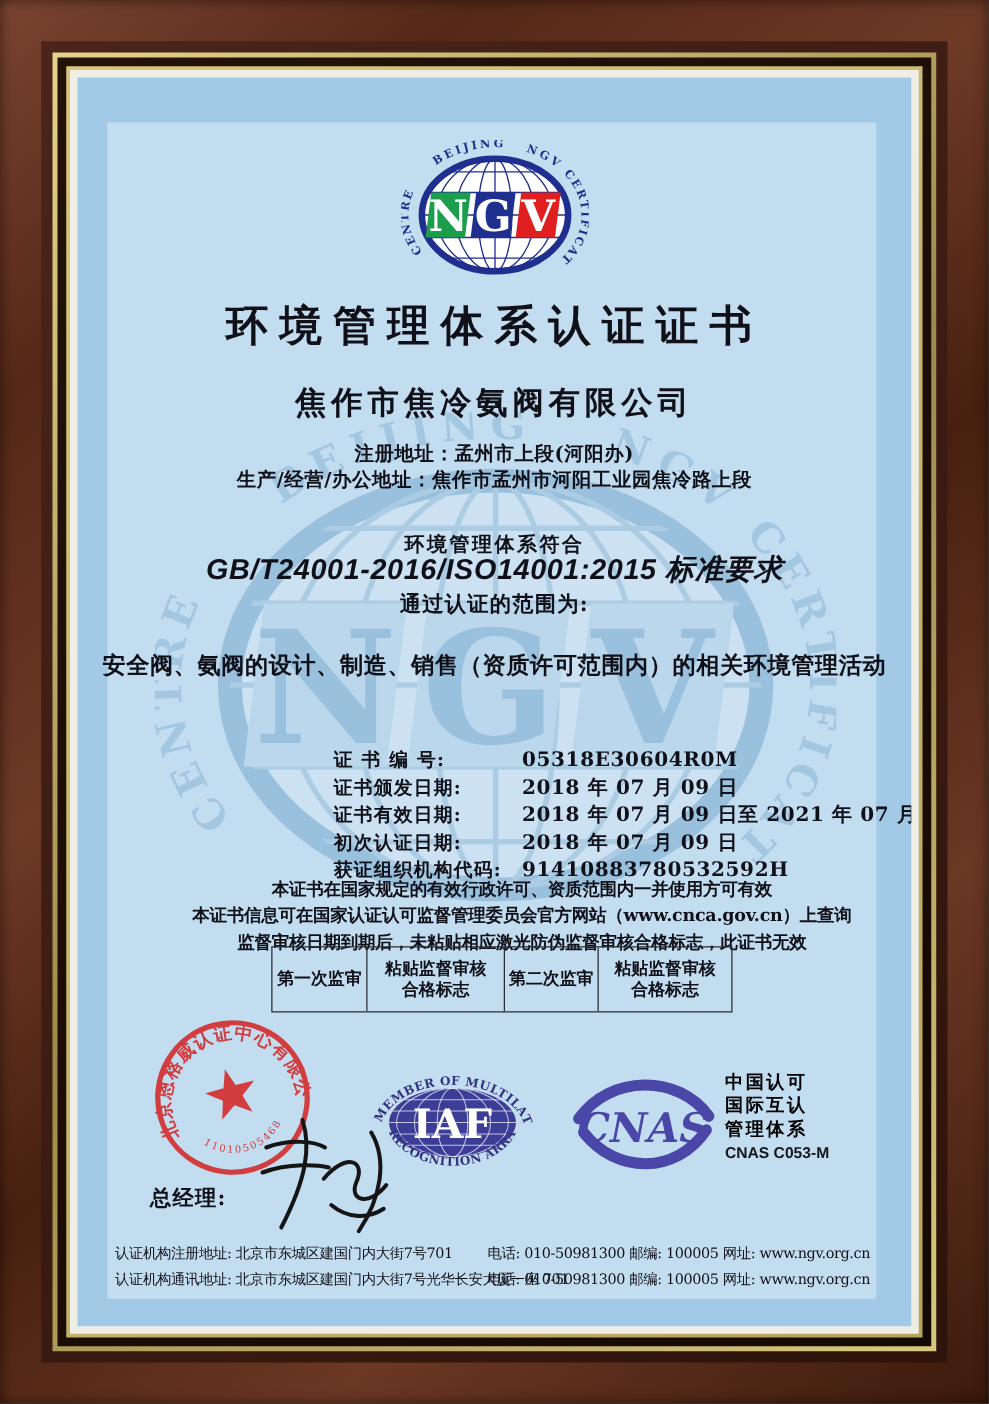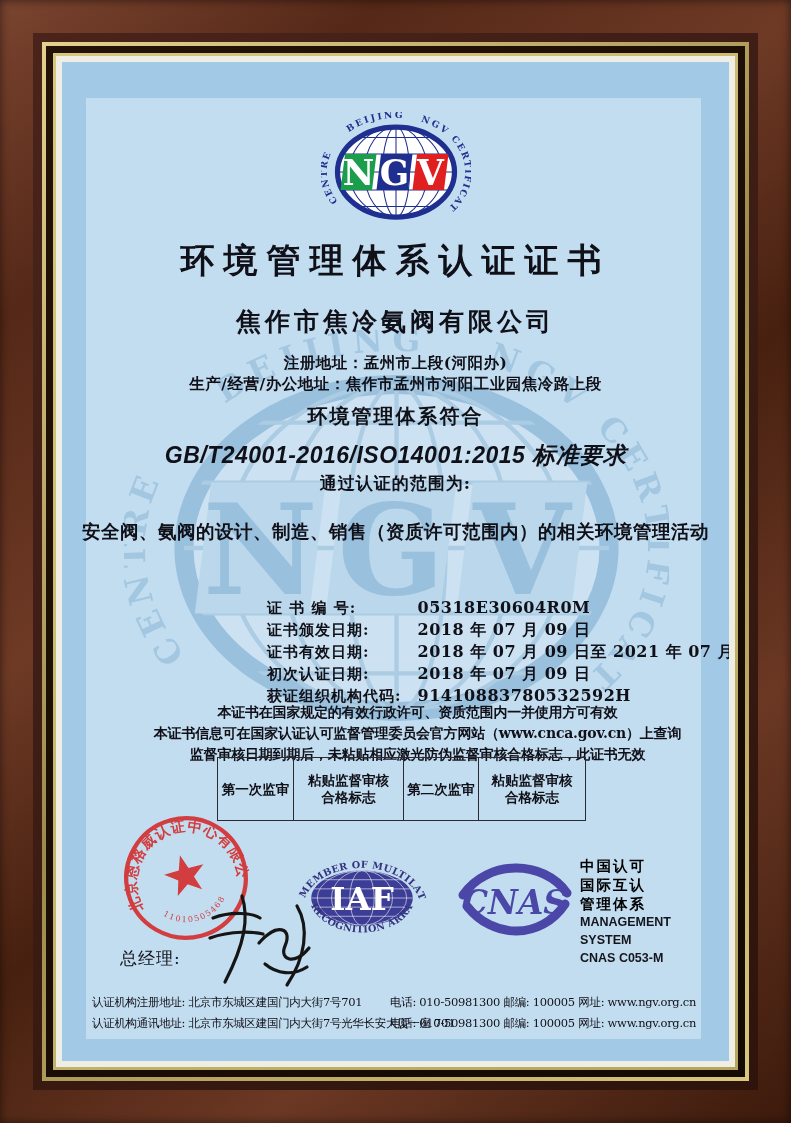--- a/index.html
+++ b/index.html
@@ -15,43 +15,43 @@
   .paper{position:relative;width:100%;height:100%;background:#a2c9e5;overflow:hidden;
     font-family:"DejaVu Serif","Liberation Serif",serif;color:#101018;}
   .inner-bg{position:absolute;left:24px;top:36px;right:28px;bottom:22px;background:#c3ddf0;}
   .abs{position:absolute;left:0;right:0;text-align:center;}
   .watermark{position:absolute;left:62px;top:268px;width:545px;height:436px;opacity:.8;}
   .logo-top{position:absolute;left:50%;top:50px;transform:translateX(-50%);width:150px;height:120px;}
   .title{top:176px;font-size:34px;font-weight:bold;letter-spacing:9px;}
   .company{top:243px;font-size:25px;font-weight:bold;letter-spacing:4px;}
   .addr{font-size:15.5px;font-weight:bold;letter-spacing:.5px;}
   .addr1{top:291px;} .addr2{top:312px;}
-  .std1{top:341px;font-size:20px;font-weight:bold;letter-spacing:2px;}
+  .std1{top:364px;font-size:16px;font-weight:bold;letter-spacing:2px;}
   .std2{top:378px;font-size:23px;font-weight:bold;font-family:"Liberation Sans","DejaVu Sans",sans-serif;letter-spacing:.5px;font-style:italic;}
   .std3{top:410px;font-size:17px;font-weight:bold;letter-spacing:1px;}
   .scope{top:457px;font-size:18.5px;font-weight:bold;letter-spacing:.5px;}
   .fields{position:absolute;left:205px;top:535px;font-weight:bold;}
   .frow{height:22px;line-height:22px;white-space:nowrap;}
   .flabel{display:inline-block;width:145px;font-size:15px;letter-spacing:1px;}
   .fvalue{font-size:16px;letter-spacing:.5px;}
   .notes{top:640px;font-size:14px;font-weight:bold;line-height:21px;letter-spacing:-.2px;padding-left:44px;}
-  .audit-table{position:absolute;left:155px;top:695px;display:flex;border:1.5px solid #2a2a30;height:64px;justify-content:center;}
+  .audit-table{position:absolute;left:155px;top:695px;display:flex;border:1.5px solid #2a2a30;height:53px;justify-content:center;}
   .audit-cell{display:flex;flex-direction:column;justify-content:center;align-items:center;
     border-left:1.5px solid #2a2a30;font-size:13.5px;font-weight:bold;line-height:17px;}
   .audit-cell:first-child{border-left:none;}
   .ac1{width:75px;} .ac2{width:110px;} .ac3{width:75px;} .ac4{width:107px;}
   .stamp{position:absolute;left:60px;top:752px;width:128px;height:128px;transform:rotate(-15deg);opacity:.92;}
   .signature{position:absolute;left:135px;top:826px;width:128px;height:104px;}
   .iaf{position:absolute;left:234px;top:786px;width:132px;height:100px;}
   .cnas{position:absolute;left:396px;top:792px;width:240px;height:95px;display:flex;align-items:flex-start;}
   .cnas-logo{width:114px;height:90px;flex:none;}
   .cnas-text{margin-left:8px;margin-top:2px;}
   .cnas-cn{font-size:14.5px;font-weight:bold;color:#000000;line-height:19px;letter-spacing:2px;}
   .cnas-en{font-size:12.5px;font-weight:bold;color:#15151c;line-height:18px;font-family:"Liberation Sans","DejaVu Sans",sans-serif;}
-  .gm{position:absolute;left:58px;top:885px;font-size:17px;font-weight:normal;letter-spacing:1px;}
+  .gm{position:absolute;left:58px;top:885px;font-size:17px;font-weight:bold;letter-spacing:1px;}
   .footer{position:absolute;left:30px;top:930px;width:612px;font-weight:normal;font-size:11.5px;letter-spacing:-.3px;}
   .frow2{display:flex;height:21px;line-height:21px;white-space:nowrap;}
   .f-addr{width:298px;flex:none;}
   .f-contact{flex:none;}
   svg text{font-family:"DejaVu Serif","Liberation Serif",serif;}
 </style>
 </head>
 <body>
 
 <div class="frame">
@@ -240,21 +240,20 @@
         <div class="cnas">
           <svg class="cnas-logo" viewBox="0 0 115 90">
             <path d="M 5,41 C 30,5 86,5 110,39" fill="none" stroke="#4a47a8" stroke-width="9" stroke-linecap="round"></path>
             <path d="M 9,52 C 35,86 84,86 108,50" fill="none" stroke="#4a47a8" stroke-width="9" stroke-linecap="round"></path>
             <text x="57" y="60" text-anchor="middle" font-size="33" font-weight="bold" font-style="italic" fill="#4a47a8" font-family="Liberation Sans, DejaVu Sans, sans-serif">CNAS</text>
           </svg>
           <div class="cnas-text">
             <div class="cnas-cn">中国认可</div>
             <div class="cnas-cn">国际互认</div>
             <div class="cnas-cn">管理体系</div>
-            <div class="cnas-en">MANAGEMENT SYSTEM</div>
             <div class="cnas-en">CNAS C053-M</div>
           </div>
         </div>
 
         <div class="gm">总经理:</div>
 
         <div class="footer">
           <div class="frow2">
             <span class="f-addr">认证机构注册地址: 北京市东城区建国门内大街7号701</span>
             <span class="f-contact">电话: 010-50981300  邮编: 100005  网址: www.ngv.org.cn</span>

